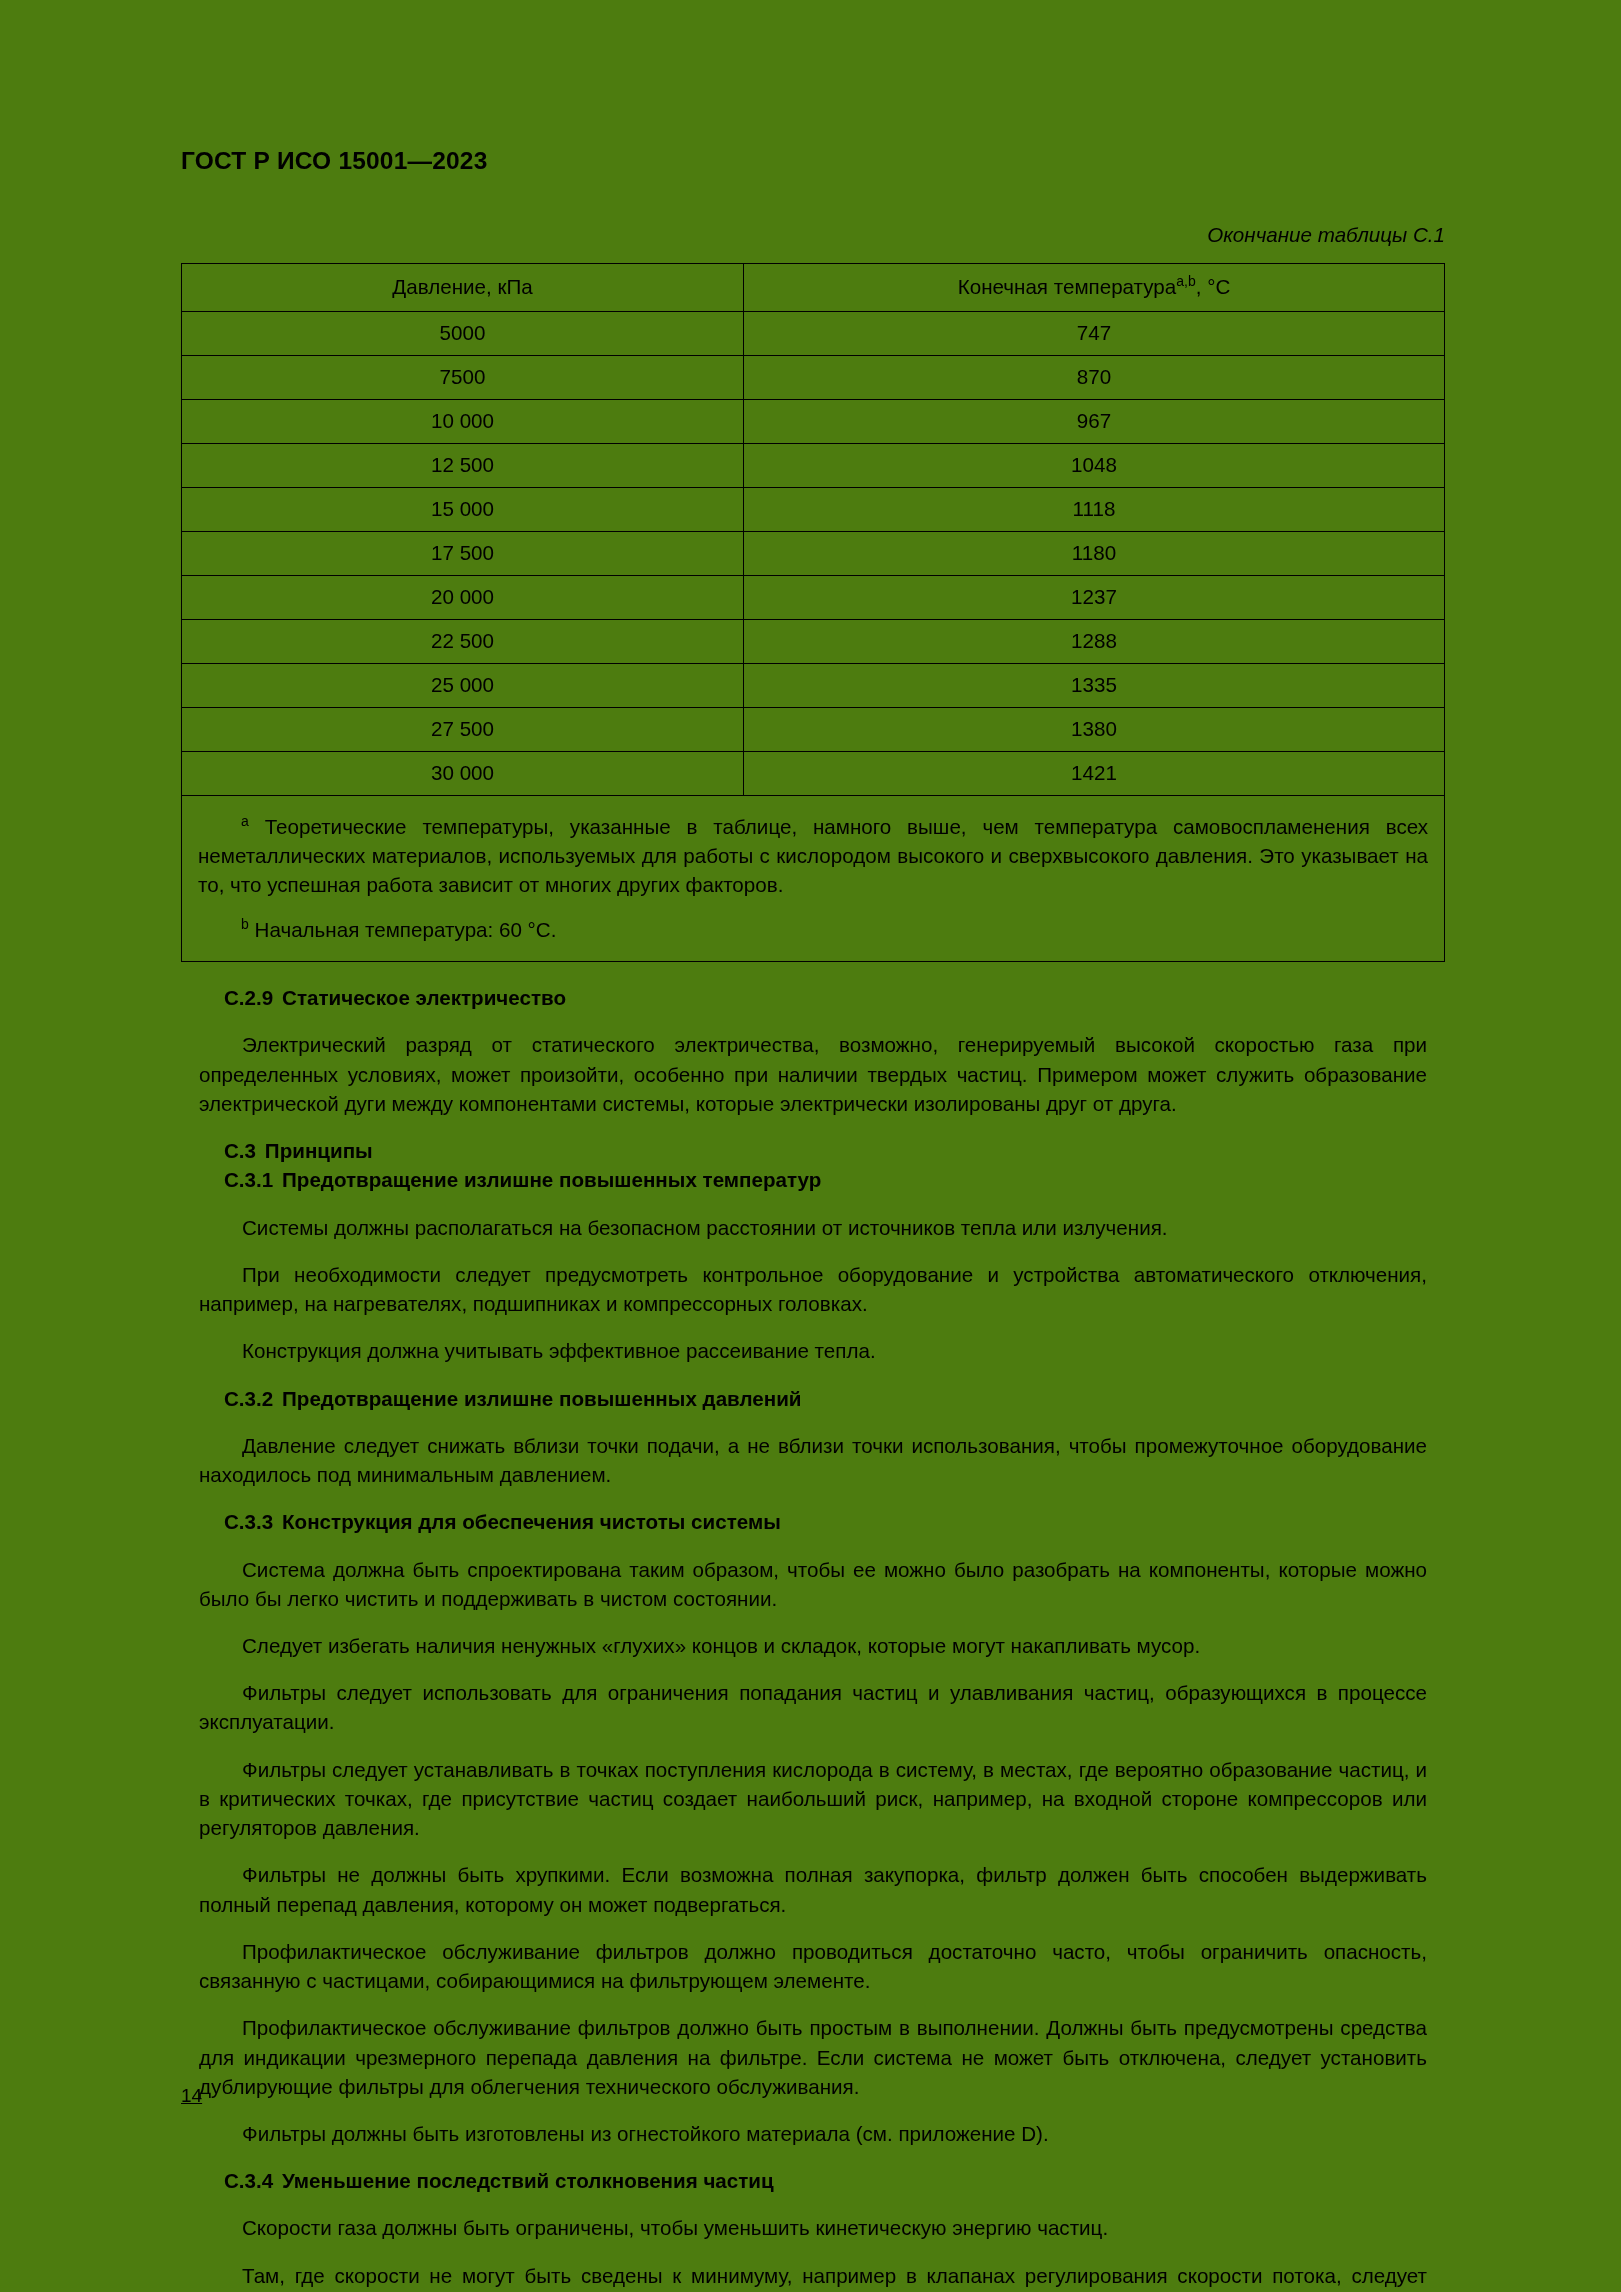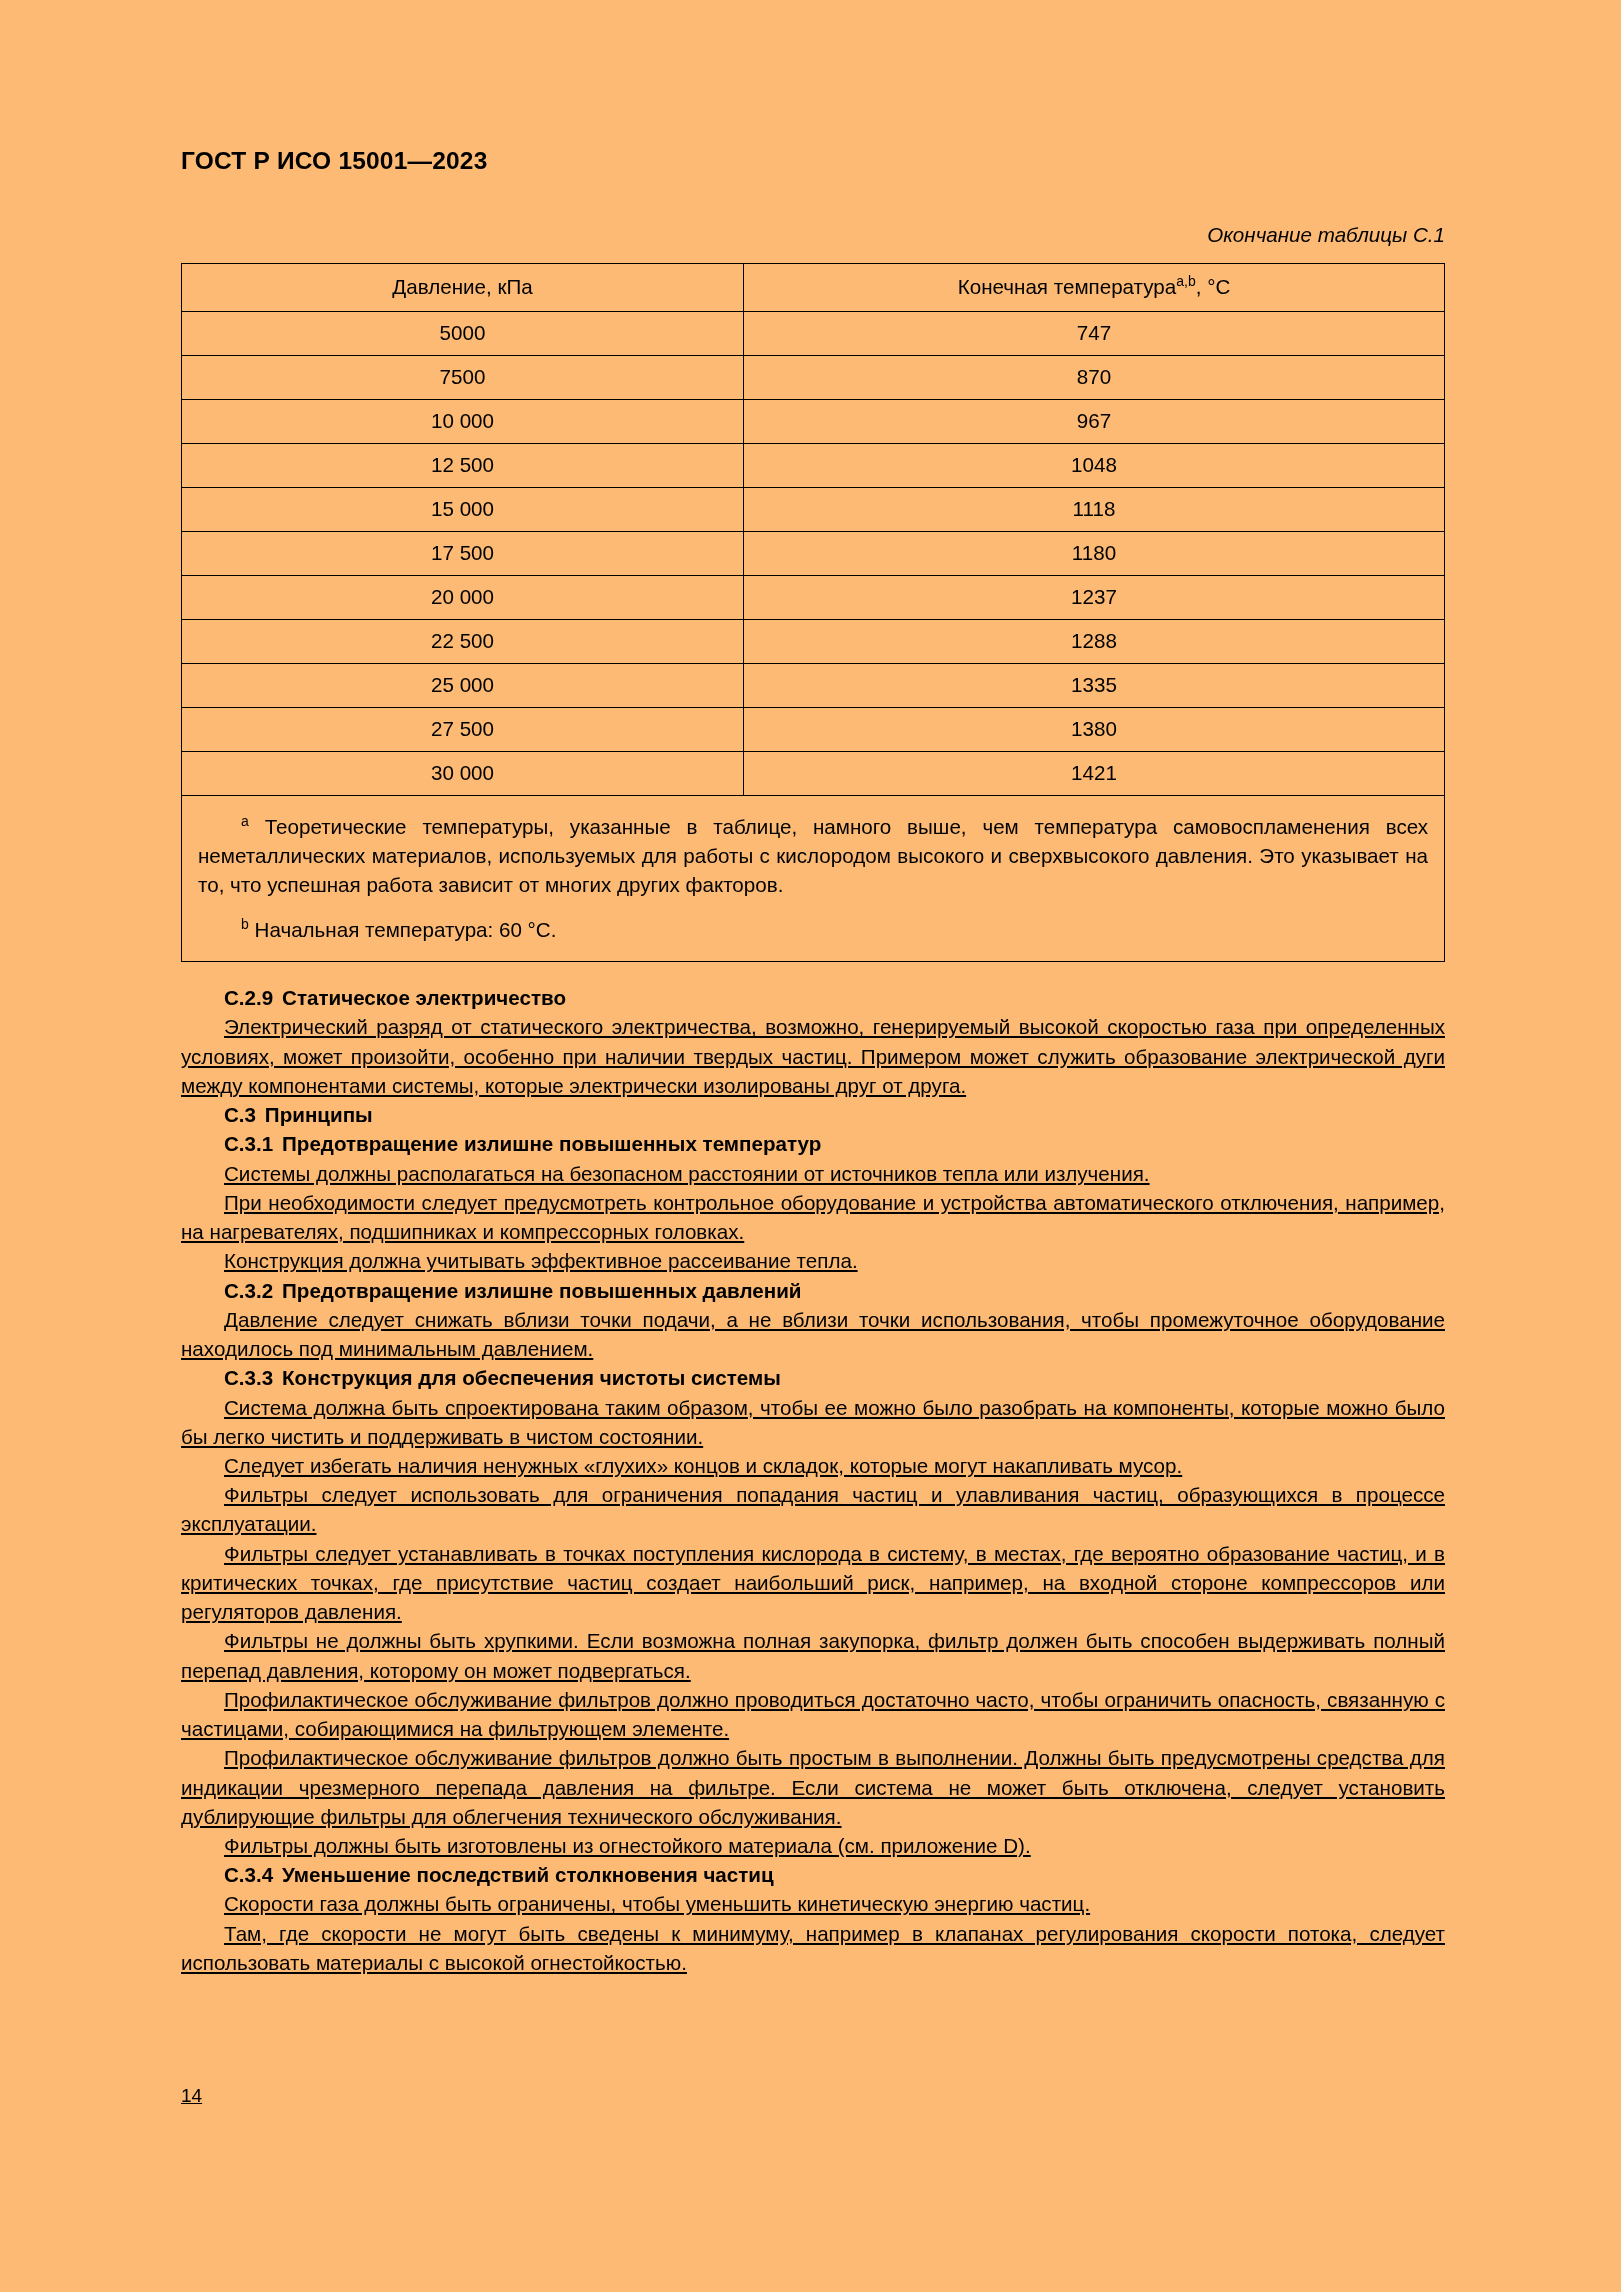--- a/index.html
+++ b/index.html
@@ -10,21 +10,21 @@
   }
   body {
     font-family: "Liberation Sans", sans-serif;
     color: #000000;
   }
   .page {
     position: relative;
     width: 1621px;
     height: 2293px;
     margin: 0 auto;
-    background: #fdba74;
+    background: #4d7c0f;
     box-sizing: border-box;
     padding: 0;
     overflow: hidden;
   }
   .content {
     position: absolute;
     left: 181px;
     top: 0;
     width: 1264px;
   }
@@ -104,26 +104,25 @@
     font-weight: bold;
     margin: 0;
     padding: 0;
     line-height: 1.42;
     text-indent: 43px;
   }
   h3.heading .num { margin-right: 8.8px; }
   p.para {
     font-size: 20.6px;
     line-height: 1.42;
-    margin: 0;
+    margin: 18px;
     padding: 0;
     text-align: justify;
     text-indent: 43px;
     hyphens: manual;
-    text-decoration: underline;
   }
   .gap-before { margin-top: 13.7px; }
   .body-block { margin-top: 21.6px; }
 
   
   .folio {
     position: absolute;
     left: 181px;
     top: 2086px;
     font-size: 19px;

